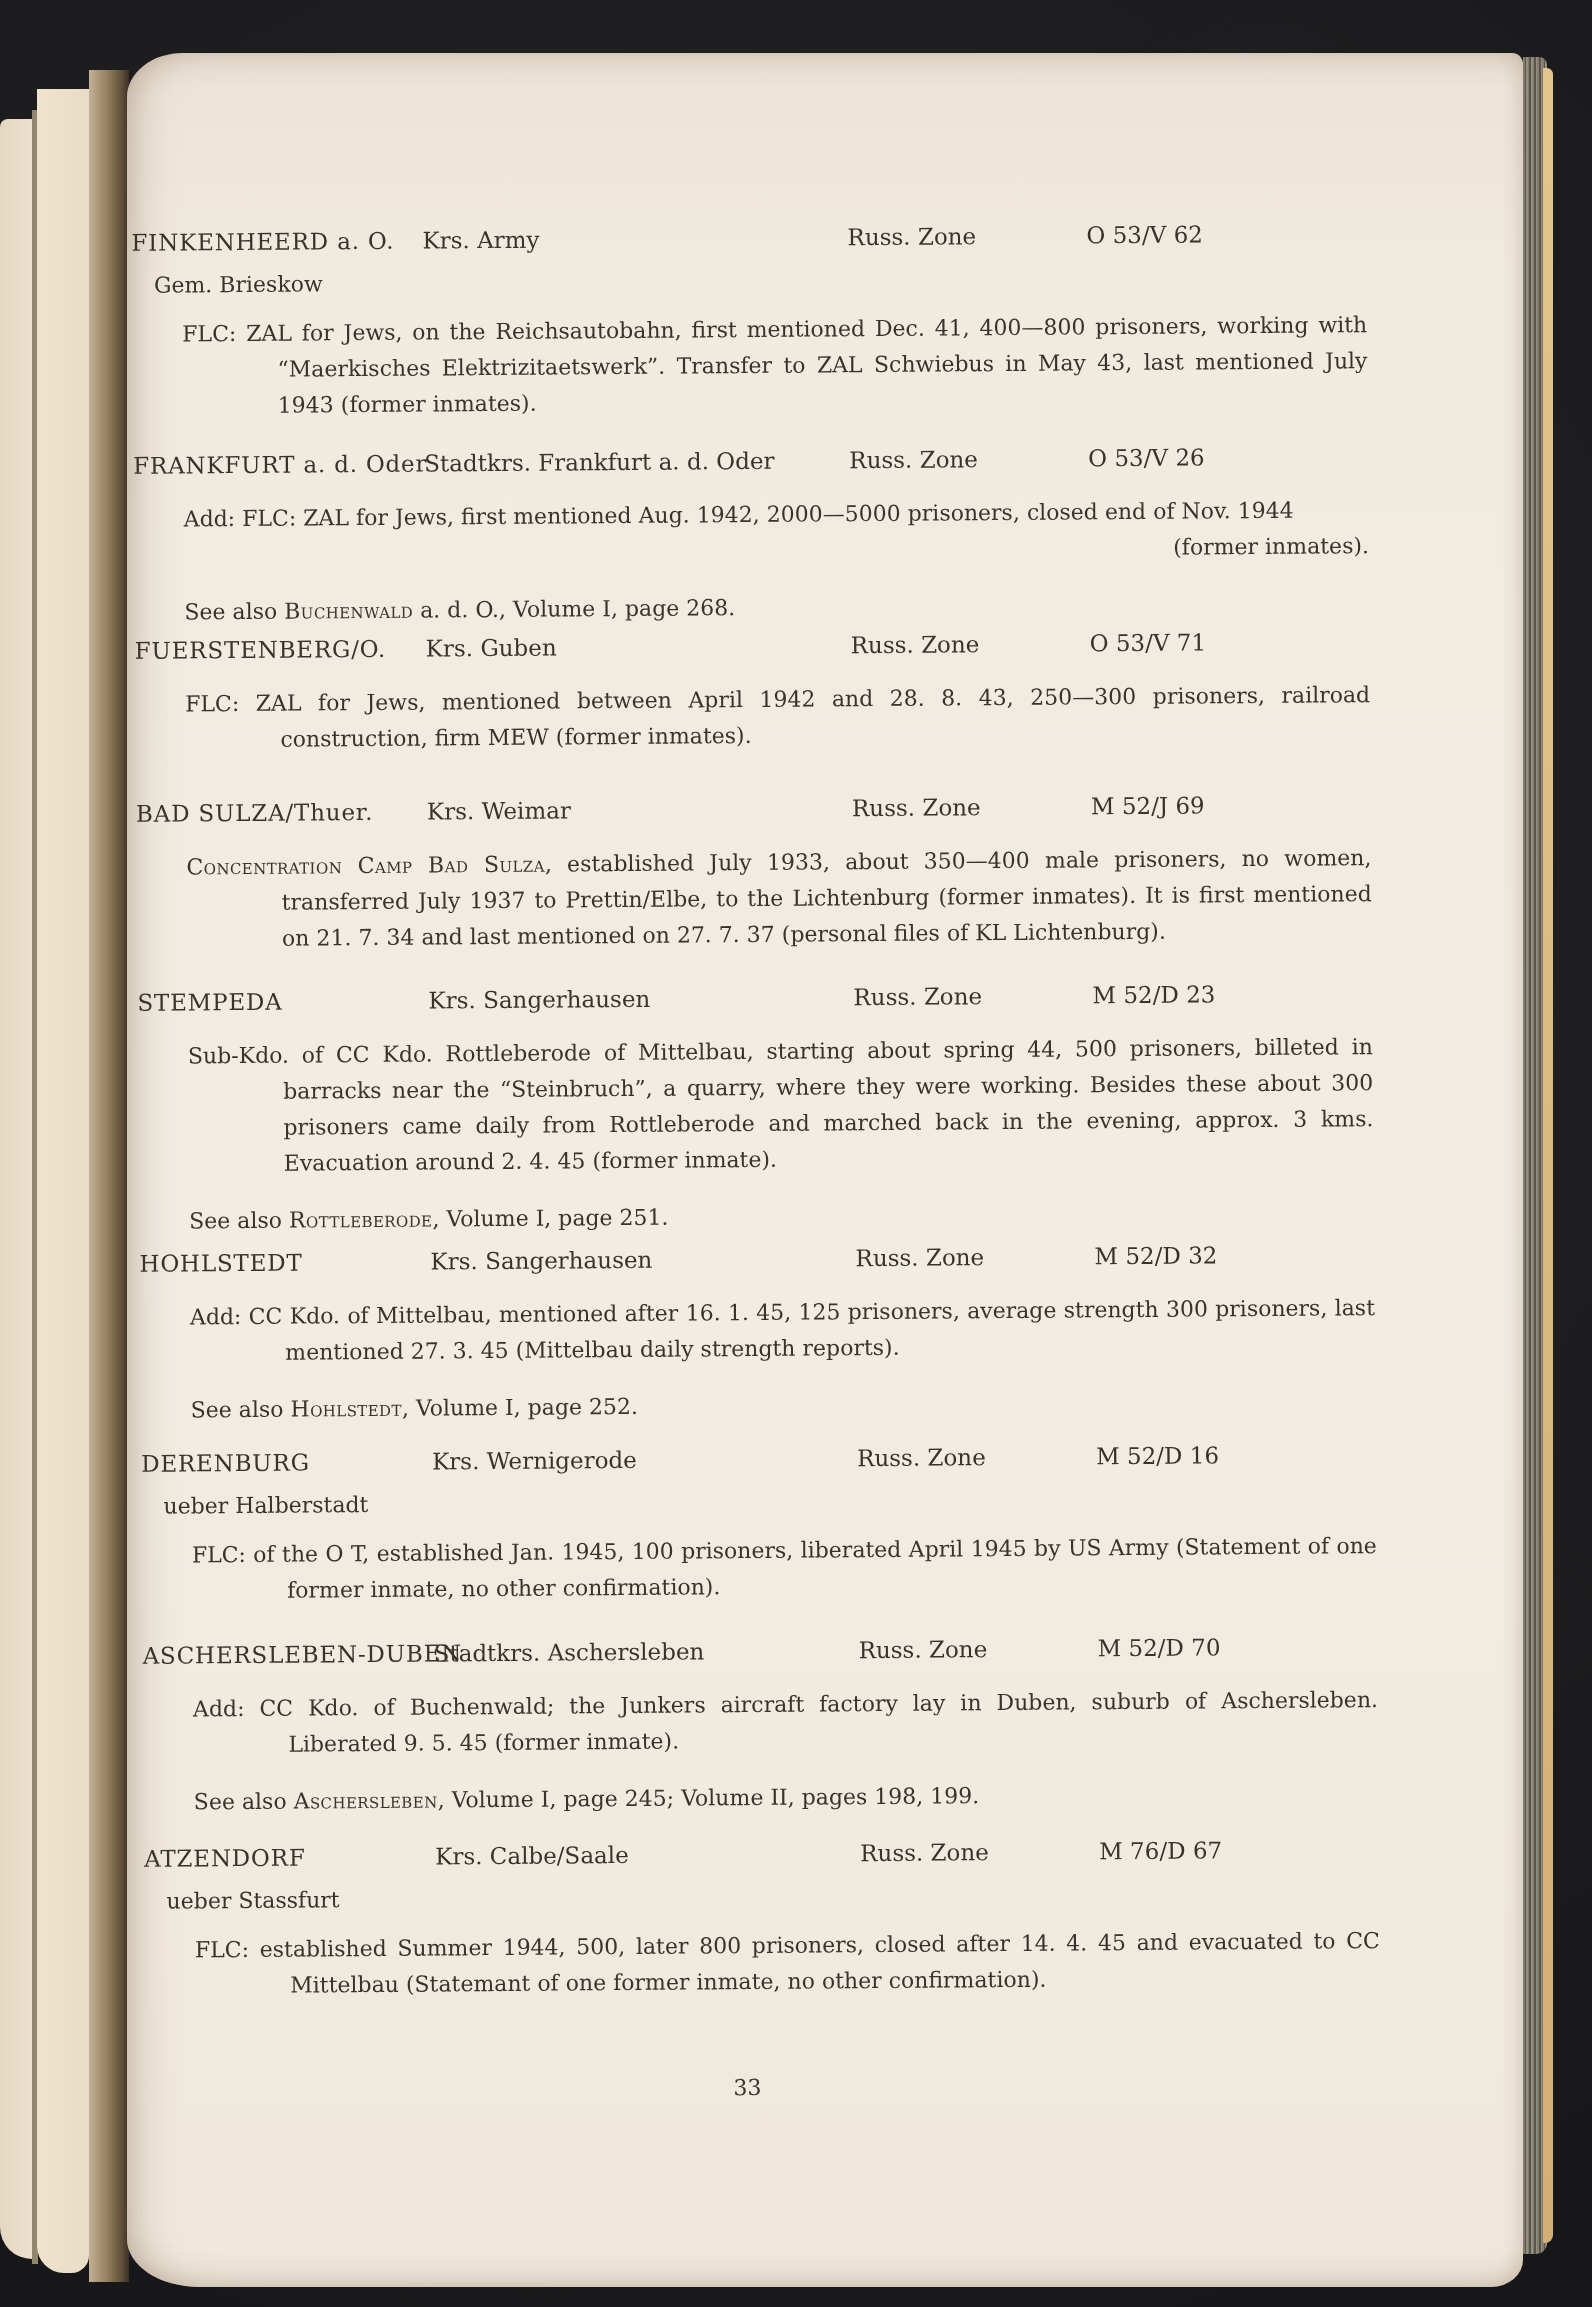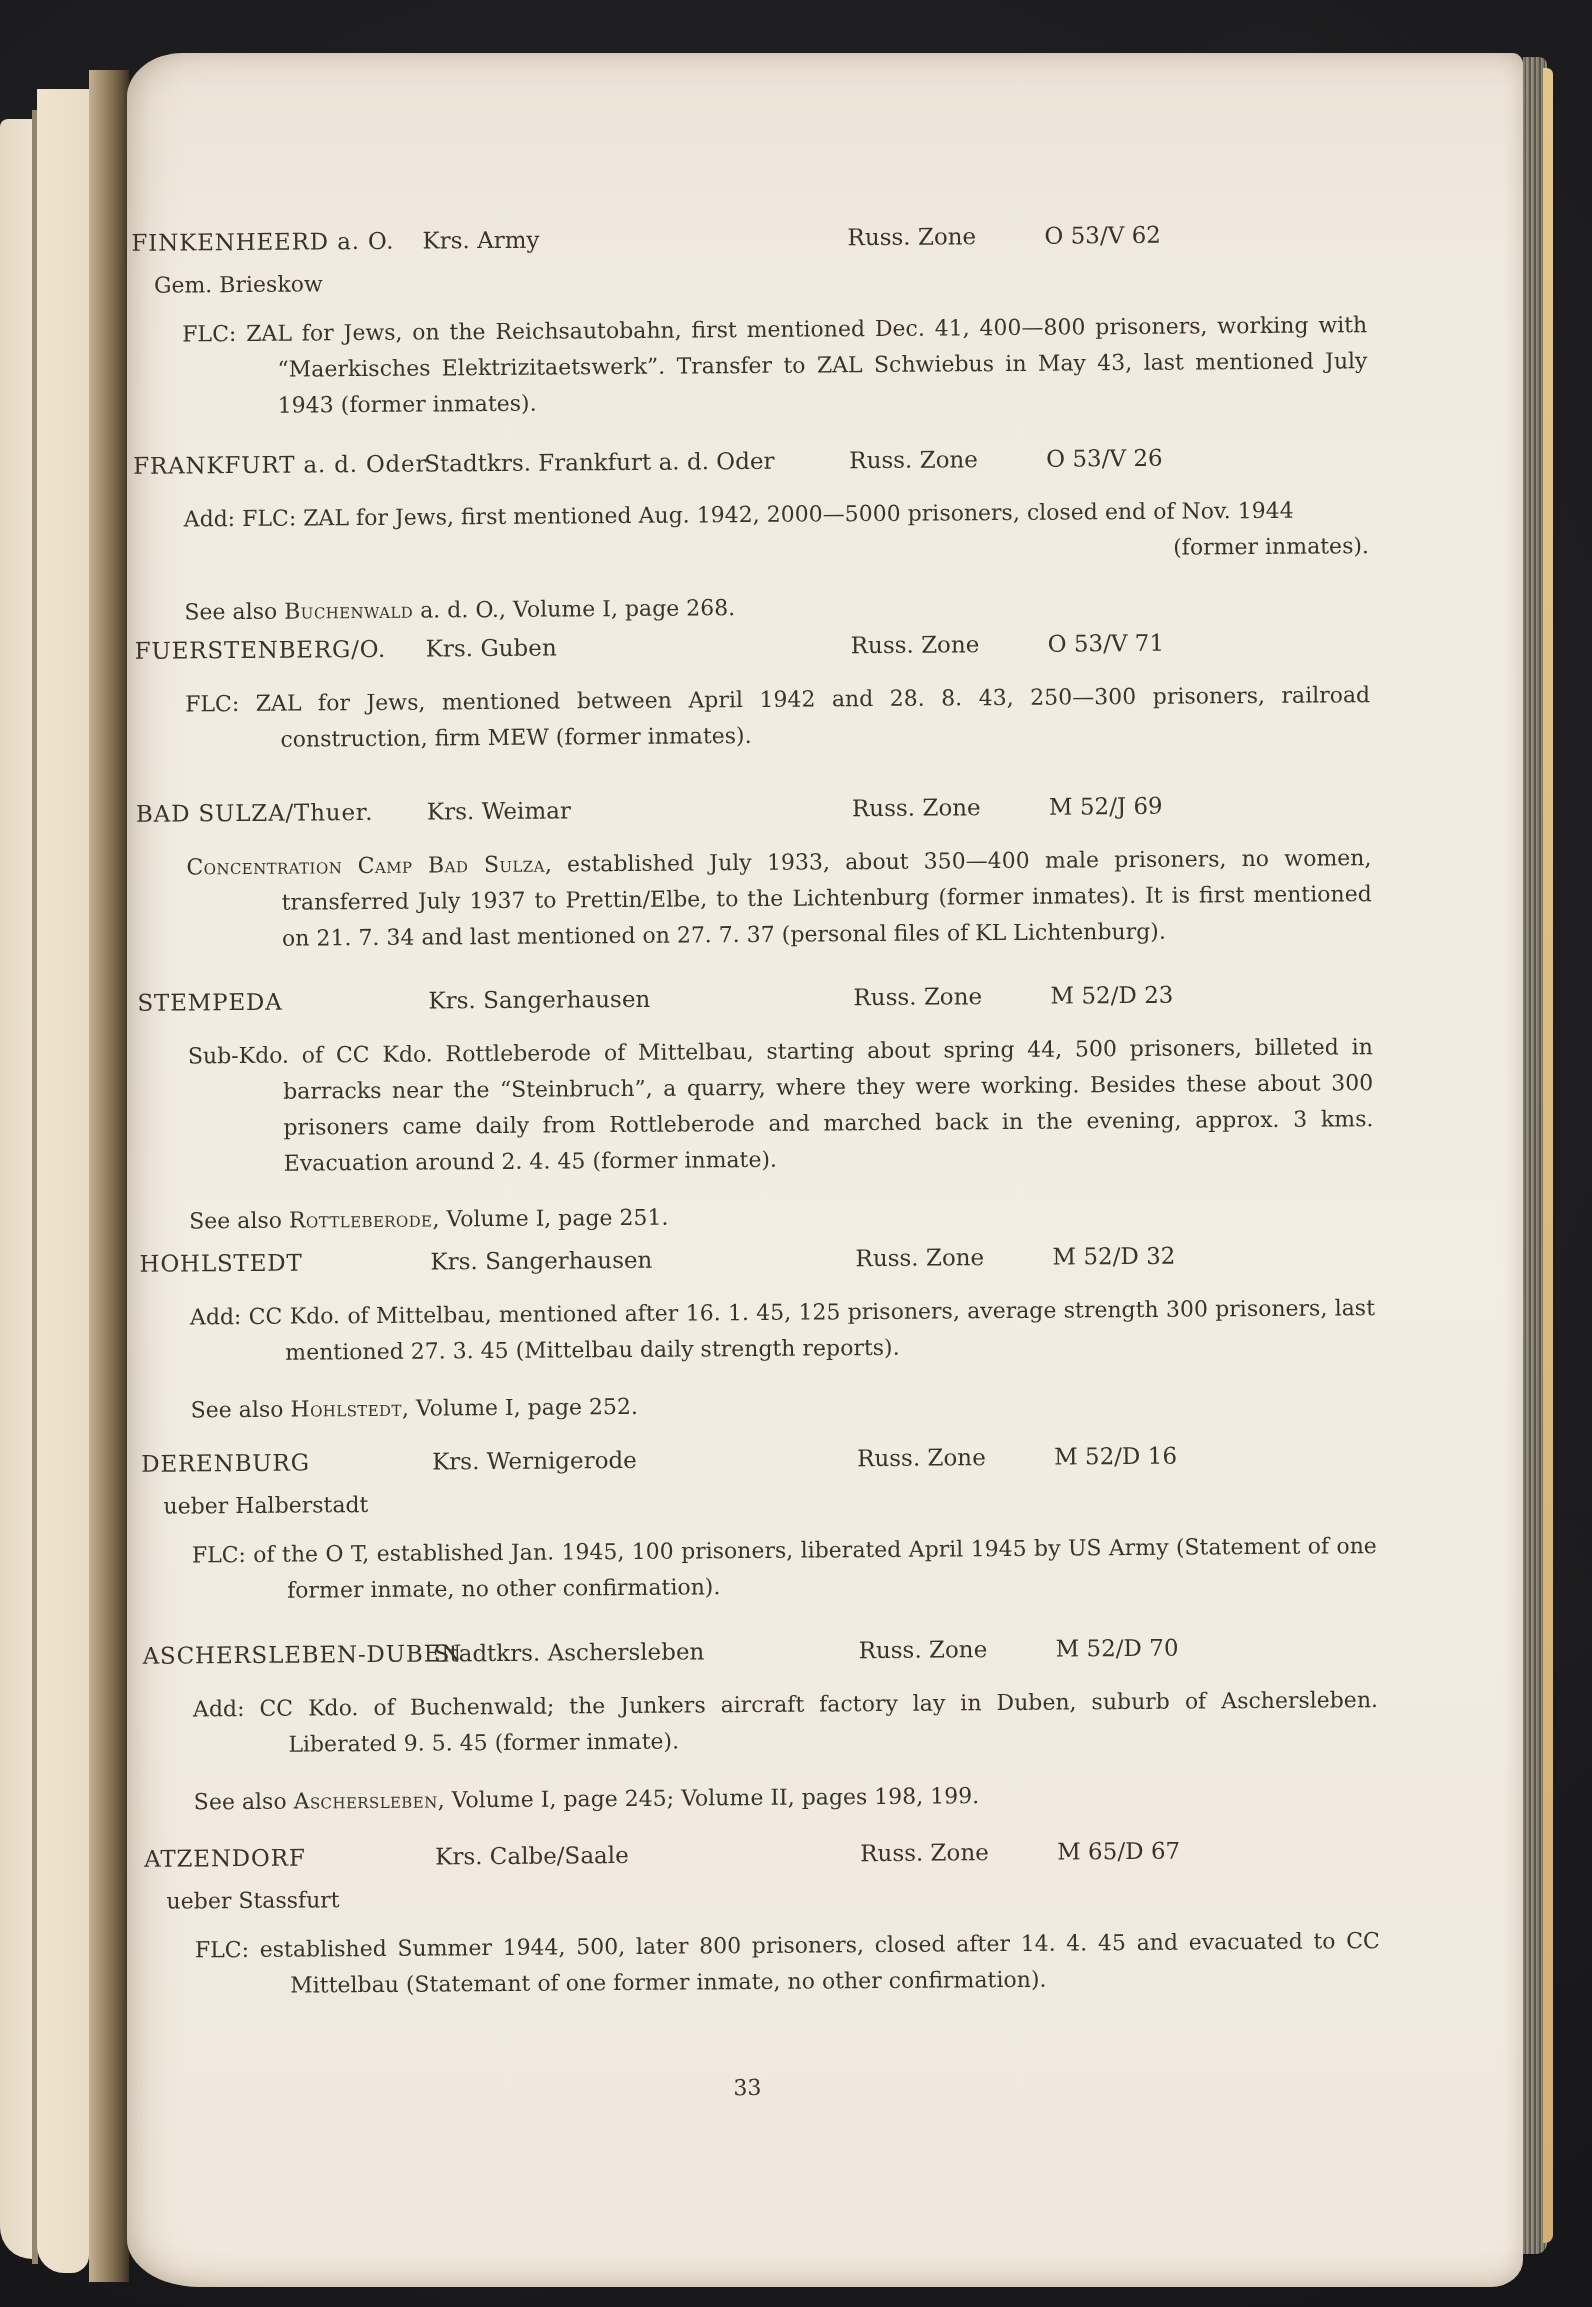--- a/index.html
+++ b/index.html
@@ -50,21 +50,21 @@
   
   .text-layer{
     position:absolute;inset:0;color:#39332b;
     transform:rotate(-0.45deg);transform-origin:239px 1194px;
   }
   .entry{position:absolute;left:139px;width:1236px;}
   .entry-header{position:relative;height:30px;font-size:23px;white-space:nowrap;}
   .eh-name{position:absolute;left:0;letter-spacing:0.8px;}
   .eh-district{position:absolute;left:291px;}
   .eh-zone{position:absolute;left:716px;}
-  .eh-code{position:absolute;left:913px;text-align:center;}
+  .eh-code{position:absolute;left:955px;text-align:center;}
   .entry-subline{margin:12.7px 0 0 22px;font-size:22px;}
   .entry-body{
     margin:19px 0 0 50px;width:1185px;box-sizing:border-box;
     font-size:22px;line-height:36px;
     text-align:justify;text-align-last:left;
     padding-left:95px;text-indent:-95px;
   }
   .right-line{margin-left:50px;width:1185px;box-sizing:border-box;
     font-size:22px;line-height:36px;text-align:right;}
   .see-also{margin:21px 0 0 50px;font-size:22px;line-height:36px;}
@@ -175,20 +175,20 @@
 
     <div class="entry-body"><span>Add: CC Kdo. of Buchenwald; the Junkers aircraft factory lay in Duben, suburb of Aschersleben. Liberated 9. 5. 45 (former inmate).</span></div>
 
     <div class="see-also"><span>See also </span><span class="sc">Aschersleben</span><span>, Volume I, page 245; Volume II, pages 198, 199.</span></div>
   </div>
     <div class="entry" style="top: 1845px;">
     <div class="entry-header">
       <span class="eh-name">ATZENDORF</span>
       <span class="eh-district">Krs. Calbe/Saale</span>
       <span class="eh-zone">Russ. Zone</span>
-      <span class="eh-code">M 65/D 67</span>
+      <span class="eh-code">M 76/D 67</span>
     </div>
     <div class="entry-subline">ueber Stassfurt</div>
     <div class="entry-body"><span>FLC: established Summer 1944, 500, later 800 prisoners, closed after 14. 4. 45 and evacuated to CC Mittelbau (Statemant of one former inmate, no other confirmation).</span></div>
 
   </div>
   </div>
 
 
 </body></html>

